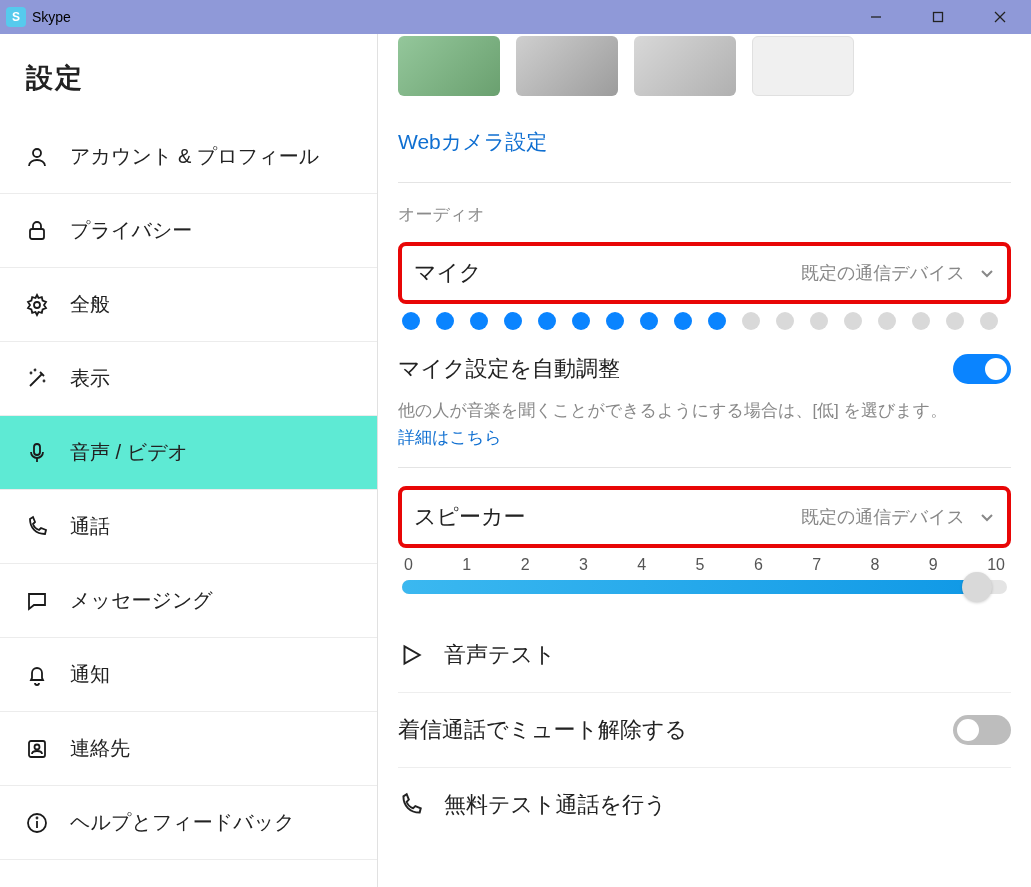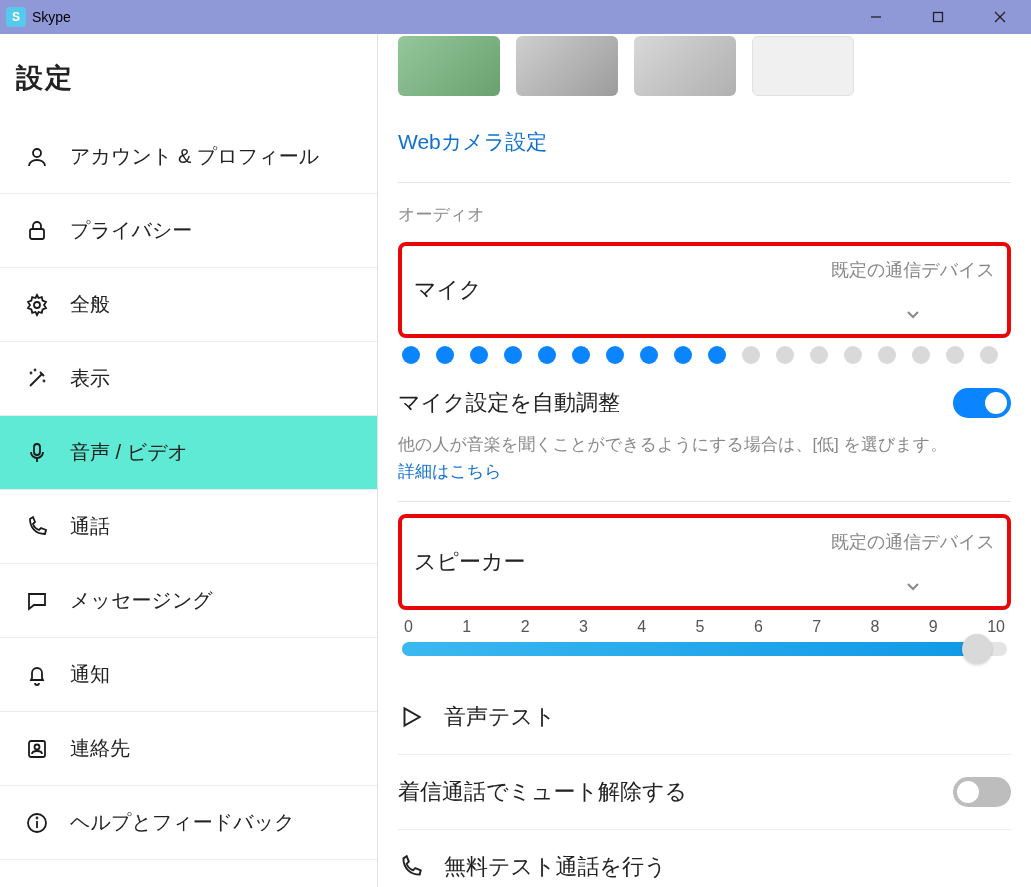--- a/index.html
+++ b/index.html
@@ -6,38 +6,38 @@
   html, body { width: 1031px; height: 887px; font-family: "Segoe UI", "Yu Gothic UI", "Meiryo", sans-serif; background: #f5f5f5; overflow: hidden; }
   .window { width: 1031px; height: 887px; display: flex; flex-direction: column; background: #fff; }
   .titlebar { height: 34px; background: #8f99d8; display: flex; align-items: center; padding: 0 0 0 6px; color: #000; }
   .titlebar .app-icon { width: 20px; height: 20px; background: #56caed; border-radius: 4px; display: flex; align-items: center; justify-content: center; color: #fff; font-weight: 700; font-size: 12px; margin-right: 6px; }
   .titlebar .title { font-size: 14px; }
   .titlebar .winctrls { margin-left: auto; display: flex; }
   .winbtn { width: 62px; height: 34px; display: flex; align-items: center; justify-content: center; font-size: 14px; }
   .winbtn svg { stroke: #222; }
   .body { flex: 1; display: flex; min-height: 0; }
   .sidebar { width: 378px; border-right: 1px solid #e1e1e1; display: flex; flex-direction: column; background: #fff; }
-  .sidebar-header { padding: 26px 20px 24px 16px; font-size: 27px; font-weight: 600; letter-spacing: 2px; color: #222; }
+  .sidebar-header { padding: 26px 20px 24px 26px; font-size: 27px; font-weight: 600; letter-spacing: 2px; color: #222; }
   .nav { display: flex; flex-direction: column; }
   .nav-item { display: flex; align-items: center; height: 74px; padding: 0 0 0 24px; border-bottom: 1px solid #ececec; font-size: 20px; color: #222; gap: 20px; cursor: pointer; }
   .nav-item.active { background: #5eead4; }
   .nav-item .ic { width: 26px; height: 26px; display: flex; align-items: center; justify-content: center; color: #1a1a1a; }
   .content { flex: 1; overflow-y: auto; padding: 0 0 40px 0; }
   .content-inner { padding: 0 20px 0 20px; }
   .thumbs { display: flex; gap: 16px; padding: 0 0 20px 0; margin-top: 2px; }
   .thumb { width: 102px; height: 60px; border-radius: 6px; background: linear-gradient(135deg,#94c79b,#6aa06f); }
   .thumb.t2 { background: linear-gradient(135deg,#cfcfcf,#9c9c9c); }
   .thumb.t3 { background: linear-gradient(135deg,#d8d8d8,#b0b0b0); }
   .thumb.t4 { background: #f0f0f0; border: 1px solid #e0e0e0; }
   .link { color: #0f6fd1; font-size: 21px; display: inline-block; padding: 12px 0 26px 0; }
   .divider { border: 0; border-top: 1px solid #e4e4e4; margin: 0; }
   .section-label { color: #8b8b8b; font-size: 17px; padding: 20px 0 14px 0; }
   .row { display: flex; align-items: center; padding: 14px 0; }
   .row .label { font-size: 22px; color: #222; text-align: center; }
-  .row .right { margin-left: auto; display: flex; align-items: center; gap: 24px; color: #888; font-size: 18px; flex-direction: column; }
+  .row .right { margin-left: auto; display: flex; align-items: center; gap: 14px; color: #888; font-size: 18px; }
   .highlight-box { border: 4px solid #e80606; border-radius: 8px; padding: 10px 12px; margin: 2px 0; }
   .dots { display: flex; gap: 16px; padding: 6px 0 10px 4px; }
   .dot { width: 18px; height: 18px; border-radius: 50%; background: #d9d9d9; }
   .dot.active { background: #0a84ff; }
   .toggle { width: 58px; height: 30px; border-radius: 15px; position: relative; }
   .toggle .knob { width: 22px; height: 22px; background: #fff; border-radius: 50%; position: absolute; top: 4px; }
   .toggle.on { background: #0a84ff; }
   .toggle.on .knob { right: 4px; }
   .toggle.off { background: #bdbdbd; }
   .toggle.off .knob { left: 4px; }
@@ -258,21 +258,21 @@
           </div>
         </div>
 
         
         <div class="subtext">他の人が音楽を聞くことができるようにする場合は、[低] を選びます。</div>
         <a class="link" style="font-size:17px;padding:2px 0 18px 0;">詳細はこちら</a>
 
         <hr class="divider">
 
         
-        <div class="highlight-box" style="margin-top:12px;">
+        <div class="highlight-box" style="margin-top:18px;">
           <div class="row" style="padding:2px 0;">
             <div class="label">スピーカー</div>
             <div class="right">
               <span>既定の通信デバイス</span>
               <span class="ic-inline">
                 <svg class="chev" viewBox="0 0 16 16" fill="none" stroke="#888" stroke-width="2">
                     <path d="M3 6l5 5 5-5"></path>
                   </svg>
               </span>
             </div>

